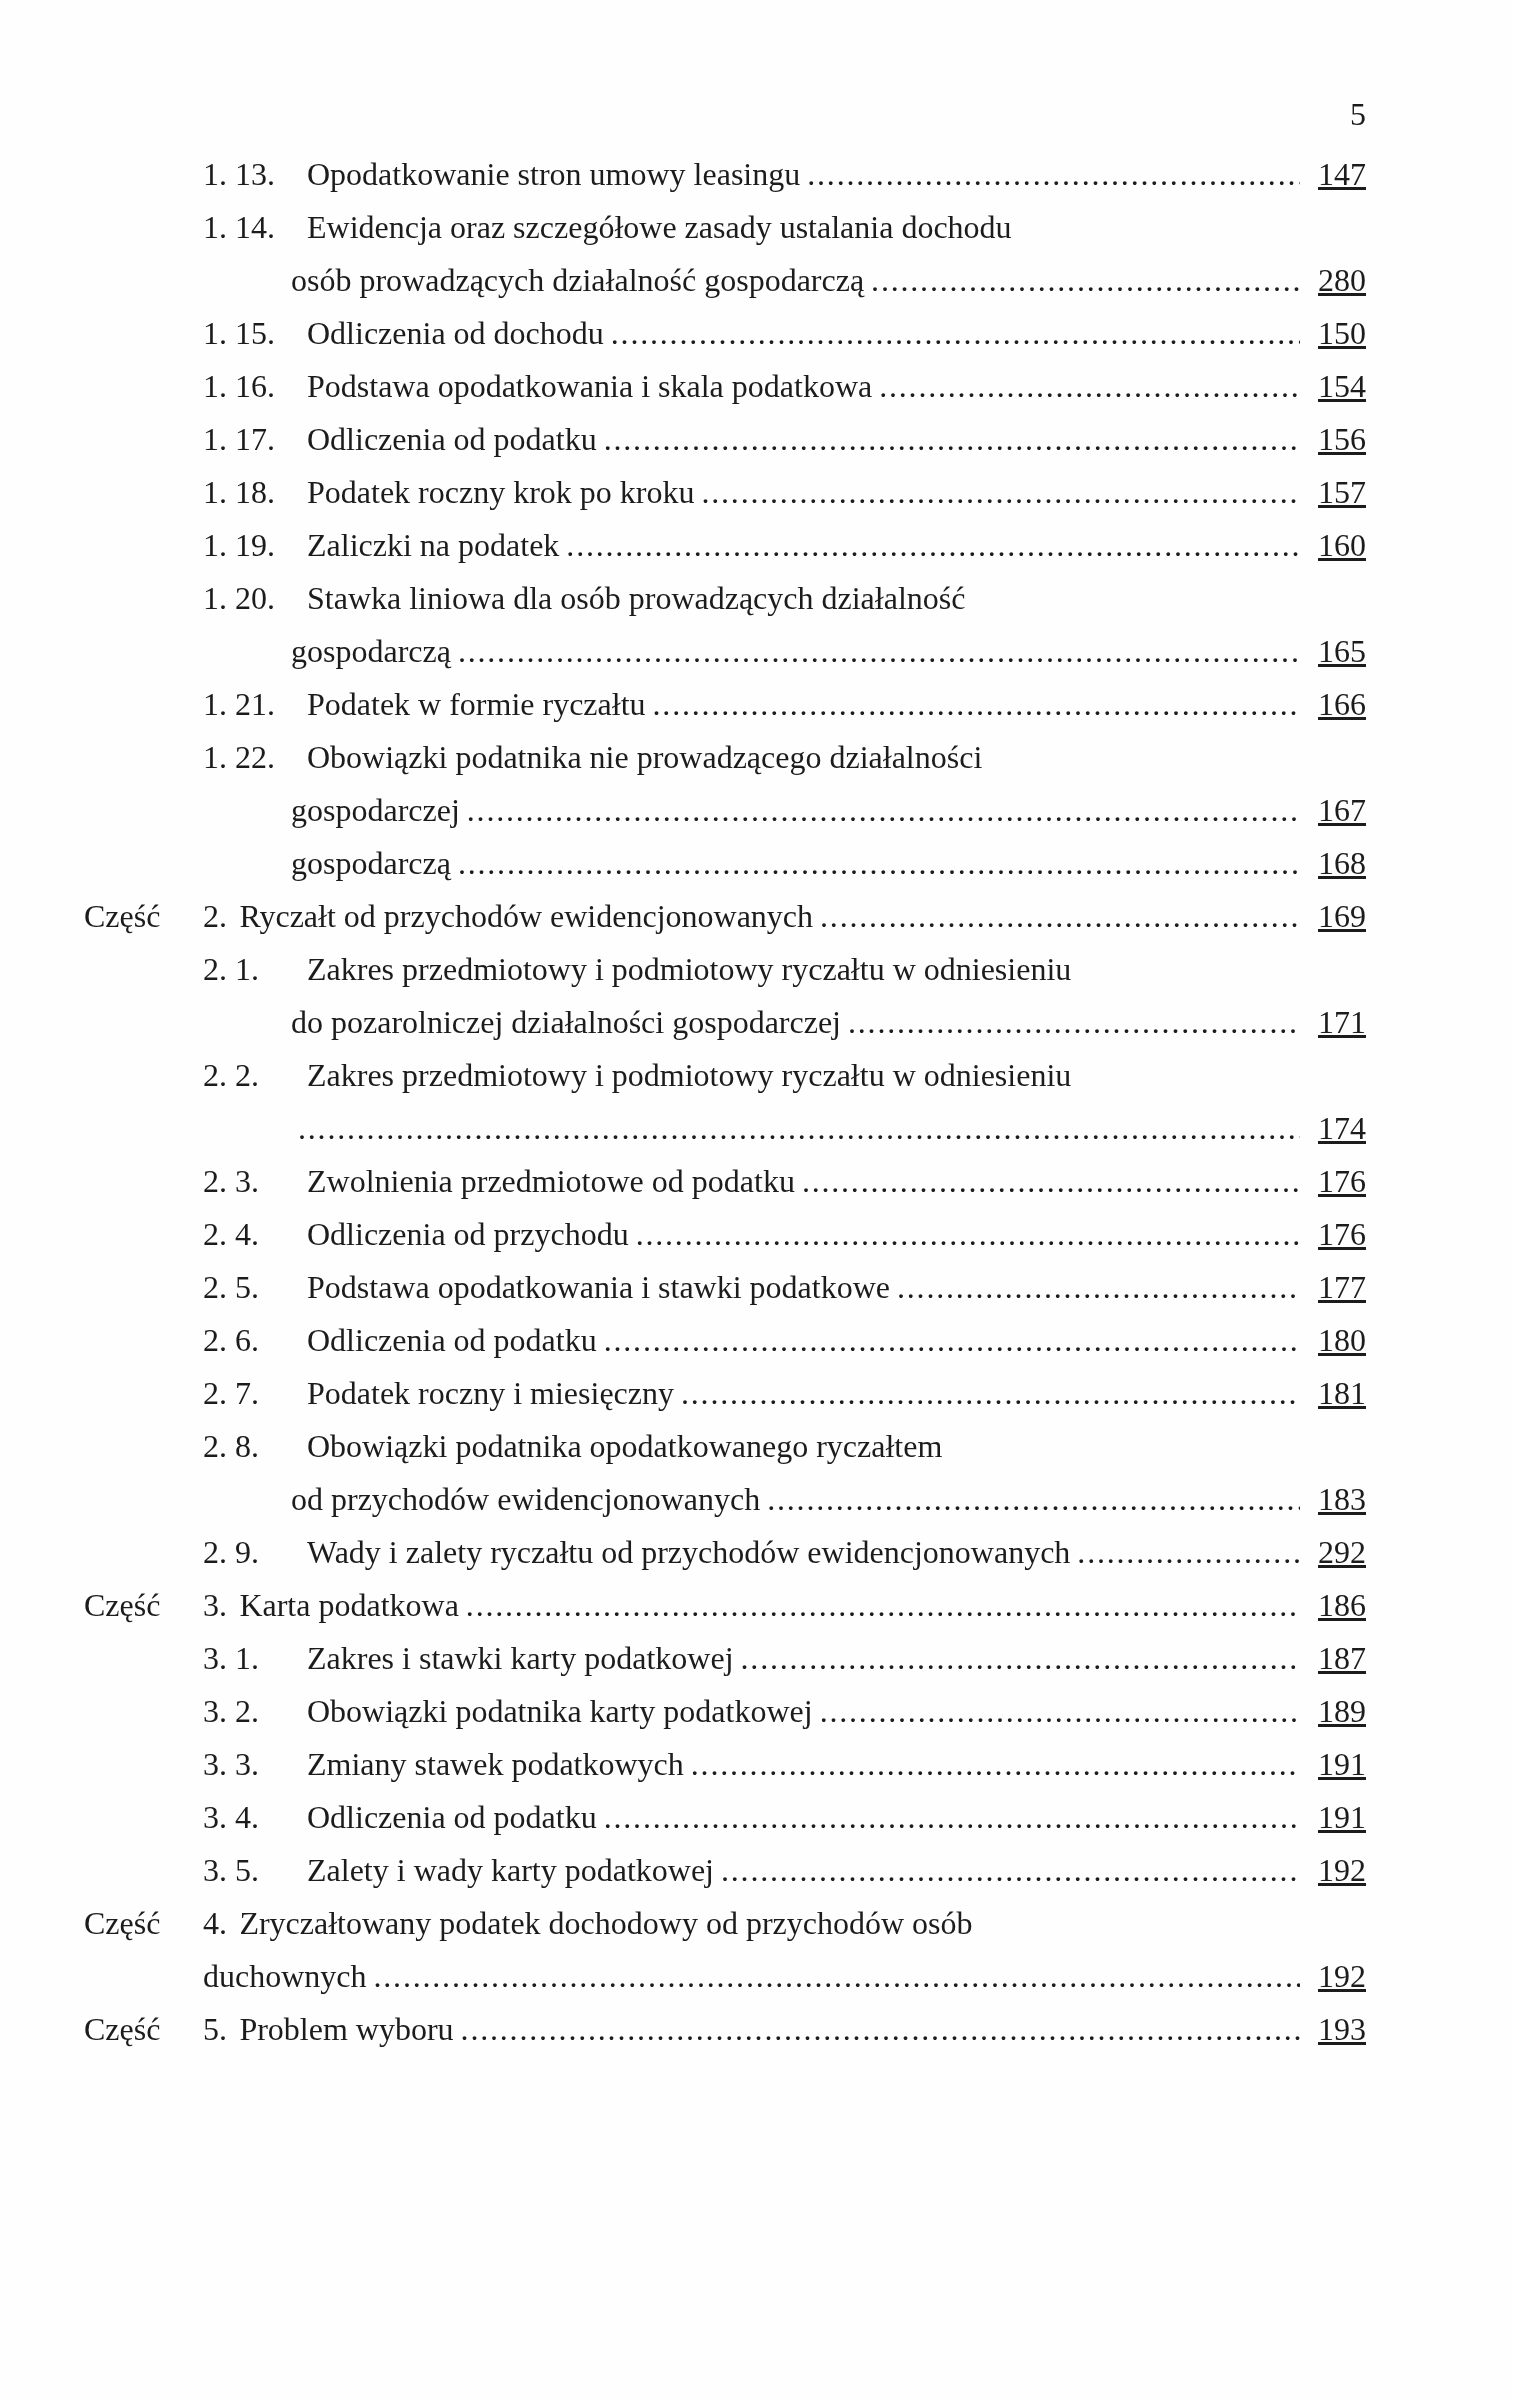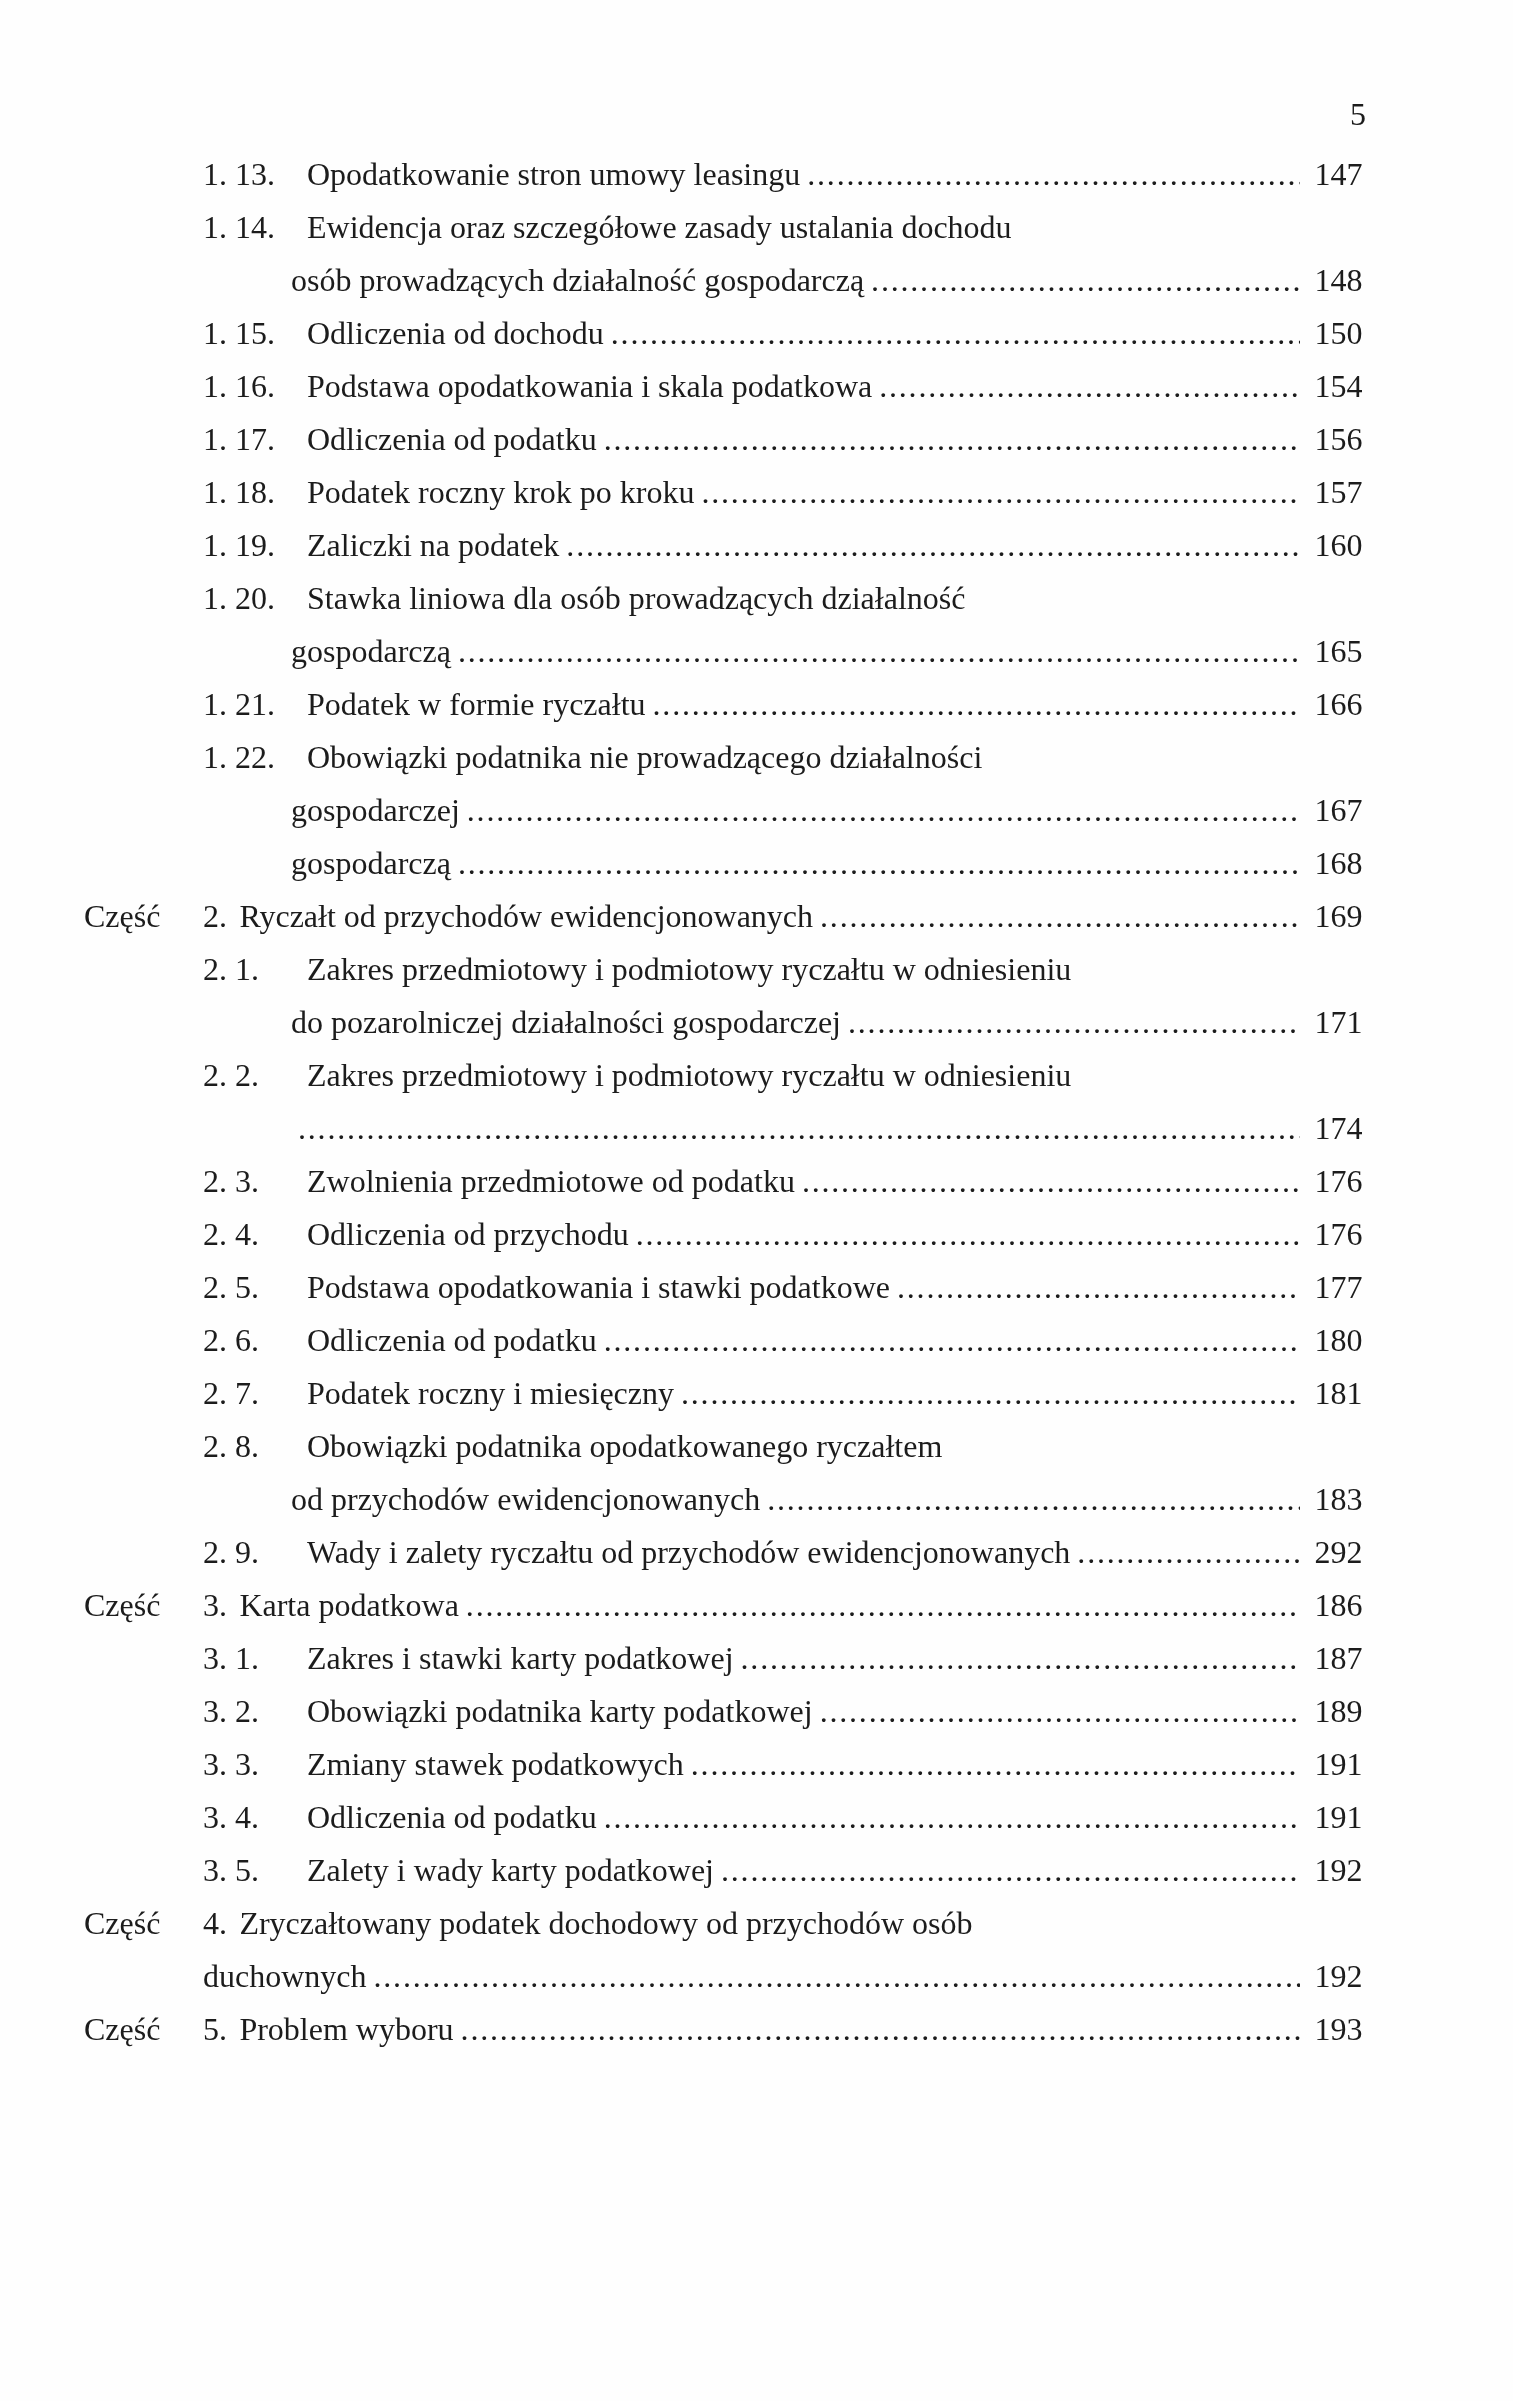--- a/index.html
+++ b/index.html
@@ -59,22 +59,23 @@
     min-width: 0;
     overflow: hidden;
     white-space: nowrap;
     letter-spacing: 1.8px;
     margin-left: 7px;
     margin-right: 10.6px;
   }
   .pagenum {
     flex: 0 0 auto;
     min-width: 55px;
-    text-align: center;
-    white-space: nowrap;
+    text-align: right;
+    white-space: nowrap;
+    text-decoration: underline;
   }
 </style>
 </head>
 <body>
 
 <div class="page">
   <div class="page-number">5</div>
   <div class="toc" id="toc">
       <div class="entry">
         <span class="prefix"></span>
@@ -90,21 +91,21 @@
       <div class="entry">
         <span class="prefix"></span>
         <div class="body">
           <div class="line">
             <span class="label">1. 14.</span>
             <span class="text">Ewidencja oraz szczegółowe zasady ustalania dochodu</span>
           </div>
           <div class="line cont">
             <span class="text">osób prowadzących działalność gospodarczą</span>
             <span class="dots">............................................................................................................................................................................................................................</span>
-            <span class="pagenum">148</span>
+            <span class="pagenum">280</span>
           </div>
         </div>
       </div>
       <div class="entry">
         <span class="prefix"></span>
         <div class="body">
           <div class="line">
             <span class="label">1. 15.</span>
             <span class="text">Odliczenia od dochodu</span>
             <span class="dots">............................................................................................................................................................................................................................</span>

